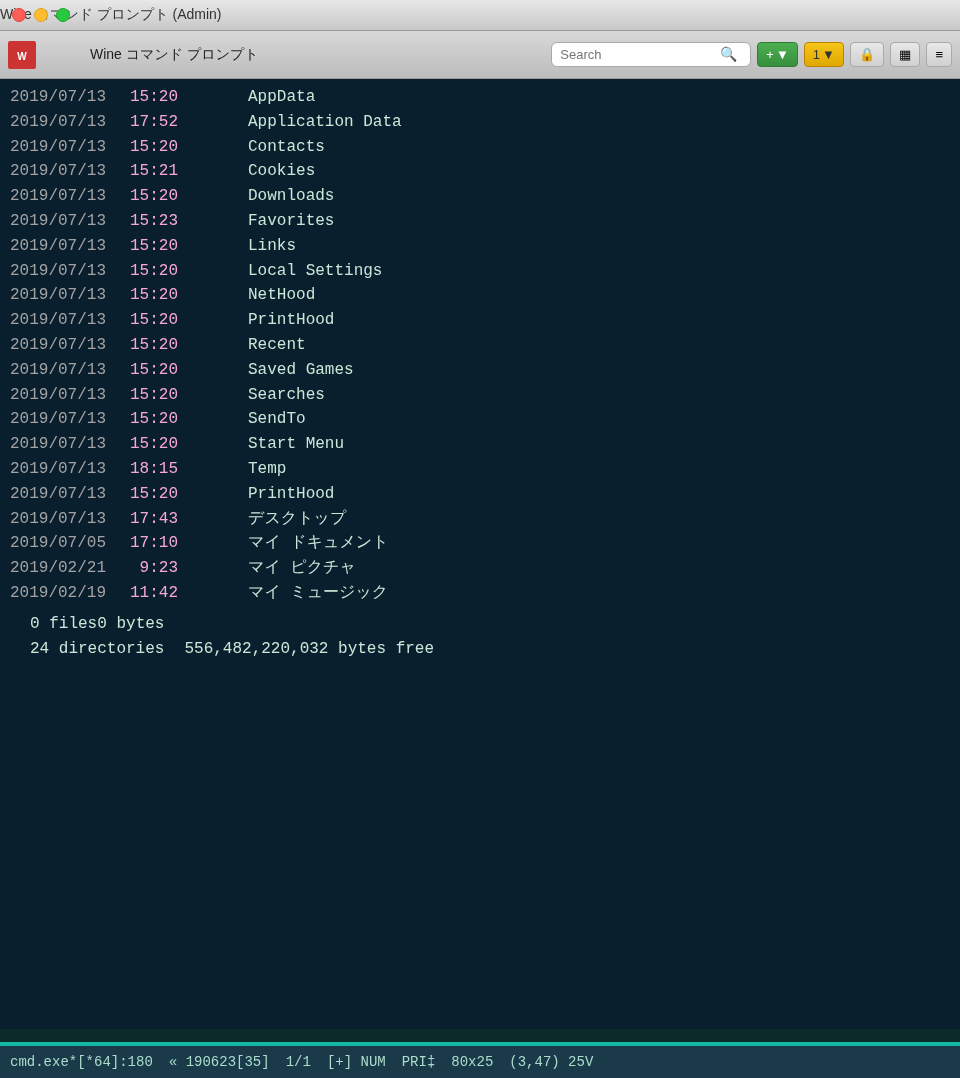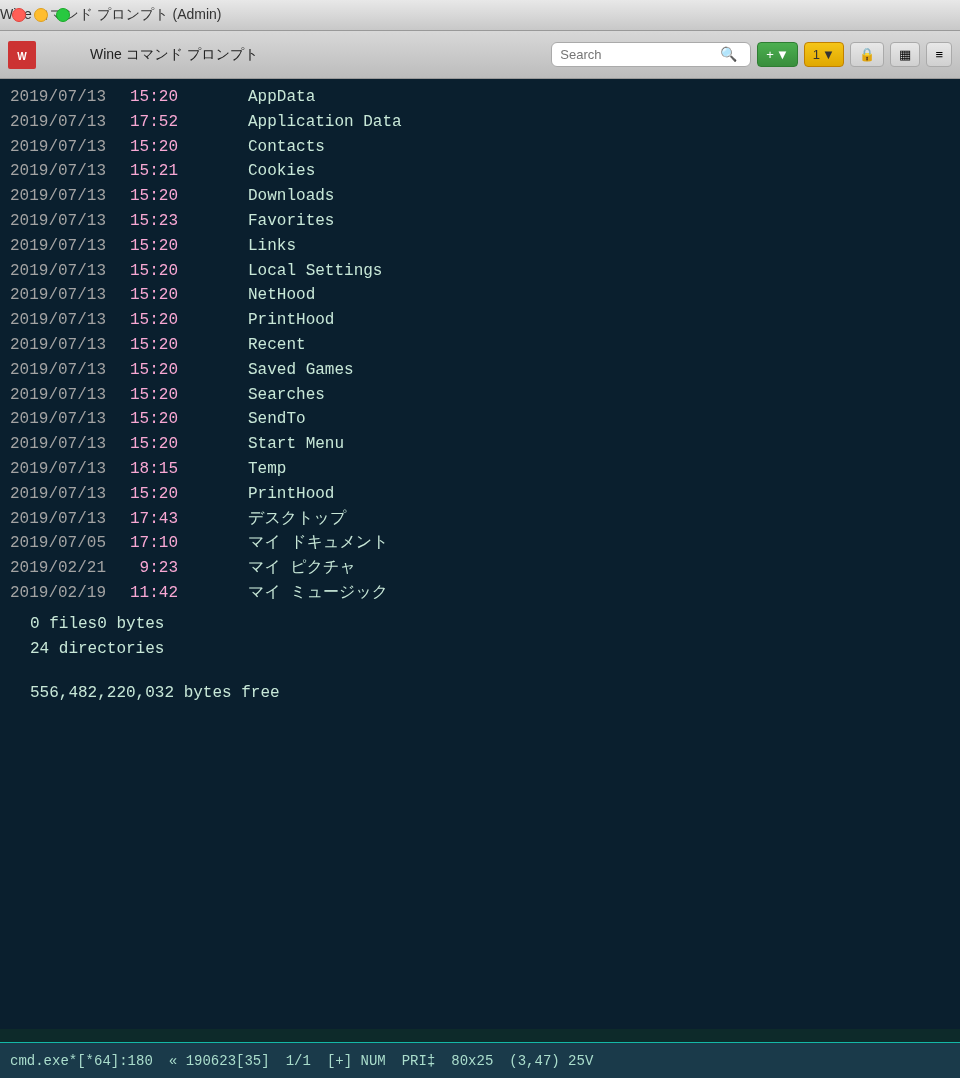--- a/index.html
+++ b/index.html
@@ -154,32 +154,31 @@
       font-size: 16px;
     }
     .summary-row {
       display: flex;
       padding-left: 20px;
     }
     .summary-row2 {
       display: flex;
       gap: 20px;
       padding-left: 20px;
-      flex-direction: column;
     }
 
     
     .status-bar {
       position: absolute;
       bottom: 0;
       left: 0;
       right: 0;
       height: 36px;
       background: #1a3a4a;
-      border-top: 1px solid #14b8a6;
+      border-top: 4px solid #14b8a6;
       display: flex;
       align-items: center;
       padding: 0 10px;
       color: #aaddcc;
       font-size: 14px;
       font-family: 'Courier New', Courier, monospace;
       gap: 16px;
     }
     .status-bar span {
       white-space: nowrap;

